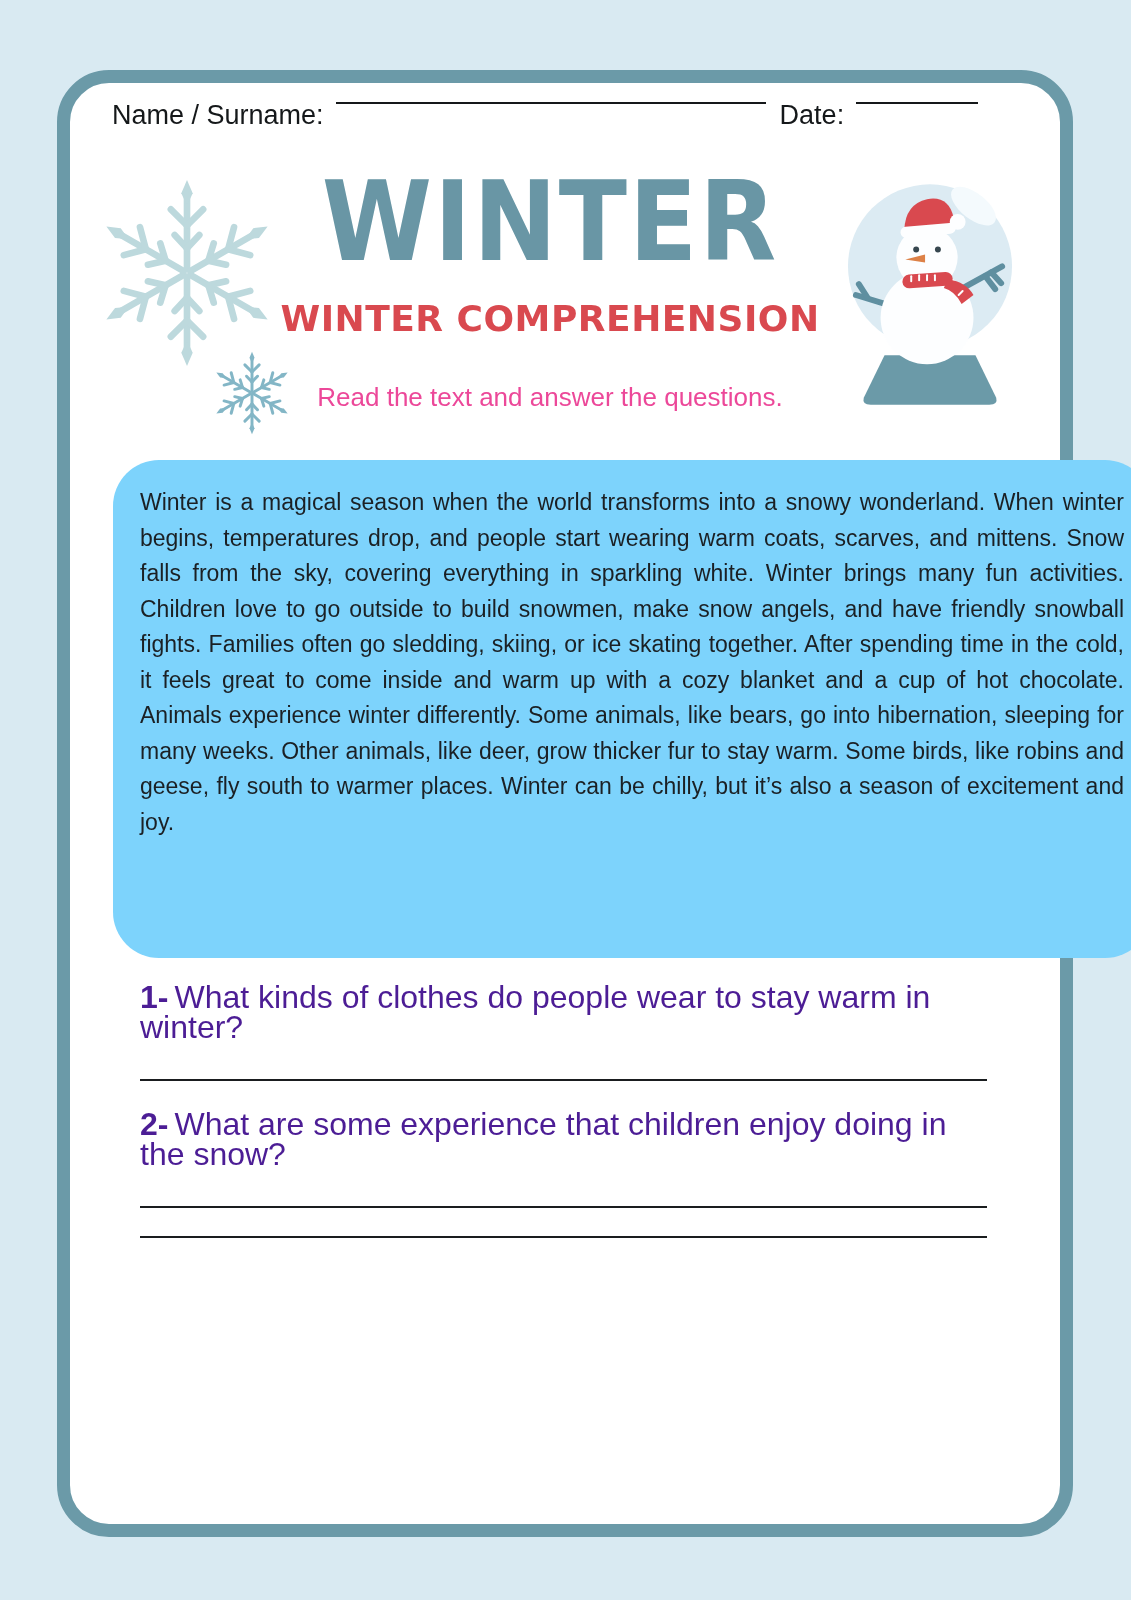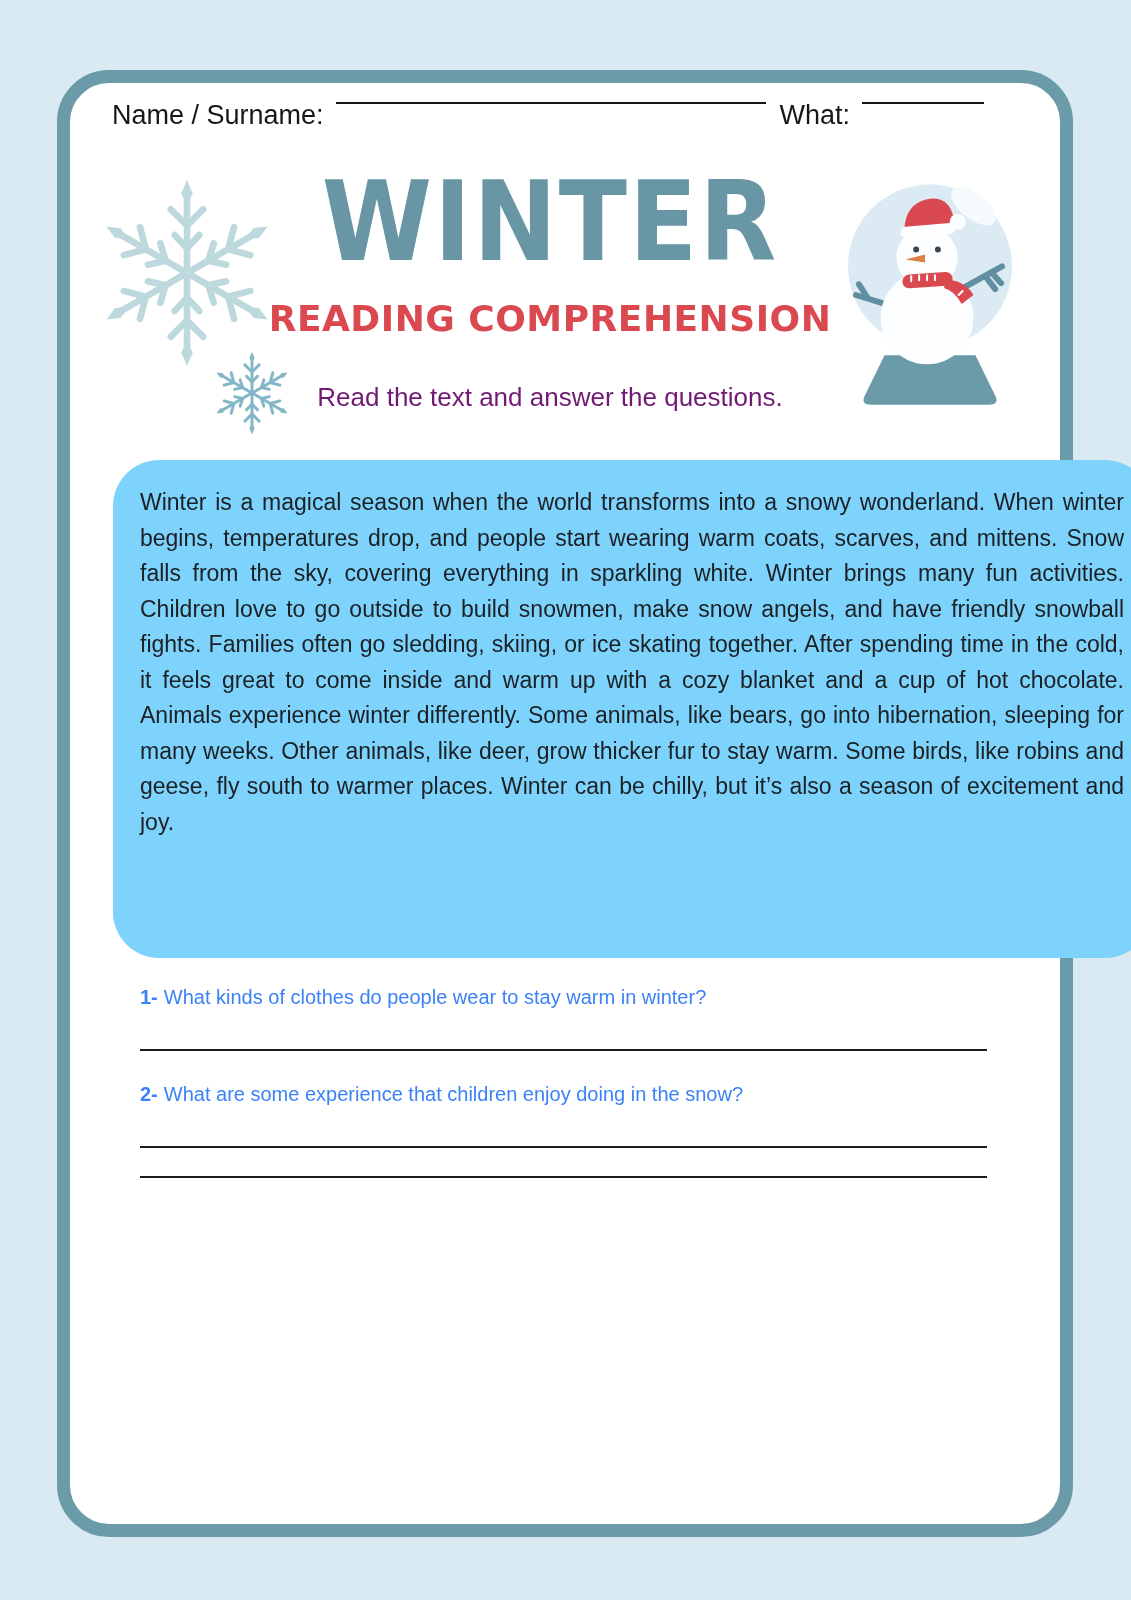--- a/index.html
+++ b/index.html
@@ -41,58 +41,58 @@
     transform-origin:top center;
   }
   .subtitle{
     position:absolute;left:185px;top:216px;width:590px;
     text-align:center;font-family:"DejaVu Sans",sans-serif;
     font-weight:bold;font-size:36px;line-height:40px;
     color:#d9494f;letter-spacing:0.5px;
   }
   .instruction{
     position:absolute;left:215px;top:299px;width:530px;
-    text-align:center;font-size:26px;color:#701a75;
+    text-align:center;font-size:26px;color:#ec4899;
   }
   .globe{
     position:absolute;left:776px;top:80px;width:168px;height:268px;
   }
   
   .passage-box{
     position:absolute;left:43px;top:377px;width:1038px;height:498px;
     box-sizing:border-box;background:#7dd3fc;border-radius:46px;
     padding:25px 27px 20px 27px;overflow:hidden;
   }
   .passage-text{
     font-size:23px;line-height:35.5px;text-align:justify;
     color:#1b2024;
   }
   
   .questions{
     position:absolute;left:70px;right:73px;top:899px;
   }
   .question-text{
-    font-size:20px;color:#3b82f6;line-height:30px;
+    font-size:32px;color:#4c1d95;line-height:30px;
     margin-bottom:37px;
   }
   .q-num{font-weight:bold;margin-right:6px;}
   .answer-line{
     border-bottom:2px solid #1a1d1f;height:0;
     margin-bottom:28px;
   }
 </style>
 </head>
 <body>
 
 <div class="card">
 
   <div class="header-row">
     <span class="header-label">Name / Surname:</span>
     <span class="fill-line name-line"></span>
-    <span class="header-label">What:</span>
+    <span class="header-label">Date:</span>
     <span class="fill-line date-line"></span>
   </div>
 
   <svg class="flake-lg" viewBox="-100 -100 200 200" aria-hidden="true">
     <defs>
       <g id="flake-arm">
         <line x1="0" y1="-4" x2="0" y2="-82"></line>
         <polygon points="0,-98 6,-84 0,-71 -6,-84" fill="currentColor" stroke="none"></polygon>
         <line x1="0" y1="-50" x2="-17" y2="-67"></line>
         <line x1="0" y1="-50" x2="17" y2="-67"></line>
@@ -113,21 +113,21 @@
     </g>
   </svg>
 
   <svg class="flake-sm" viewBox="-100 -100 200 200" aria-hidden="true">
     <g stroke="currentColor" stroke-width="7" stroke-linecap="round" fill="none">
       <use href="#flake-shape"></use>
     </g>
   </svg>
 
   <div class="title">WINTER</div>
-  <div class="subtitle">READING COMPREHENSION</div>
+  <div class="subtitle">WINTER COMPREHENSION</div>
   <div class="instruction">Read the text and answer the questions.</div>
 
   <svg class="globe" viewBox="0 0 170 268" aria-hidden="true">
     <circle cx="85" cy="103" r="83" fill="#dcebf3"></circle>
     <ellipse cx="129" cy="42" rx="27" ry="13" fill="#f4fafd" transform="rotate(38 129 42)"></ellipse>
     <path d="M39,193 L131,193 L152,236 Q154,243 145,243 L25,243 Q16,243 18,236 Z" fill="#6b9aa8"></path>
 
     <g stroke="#5f8fa0" stroke-width="6" stroke-linecap="round" fill="none">
       <path d="M46,143 L10,132"></path>
       <path d="M22,135 L13,121"></path>

